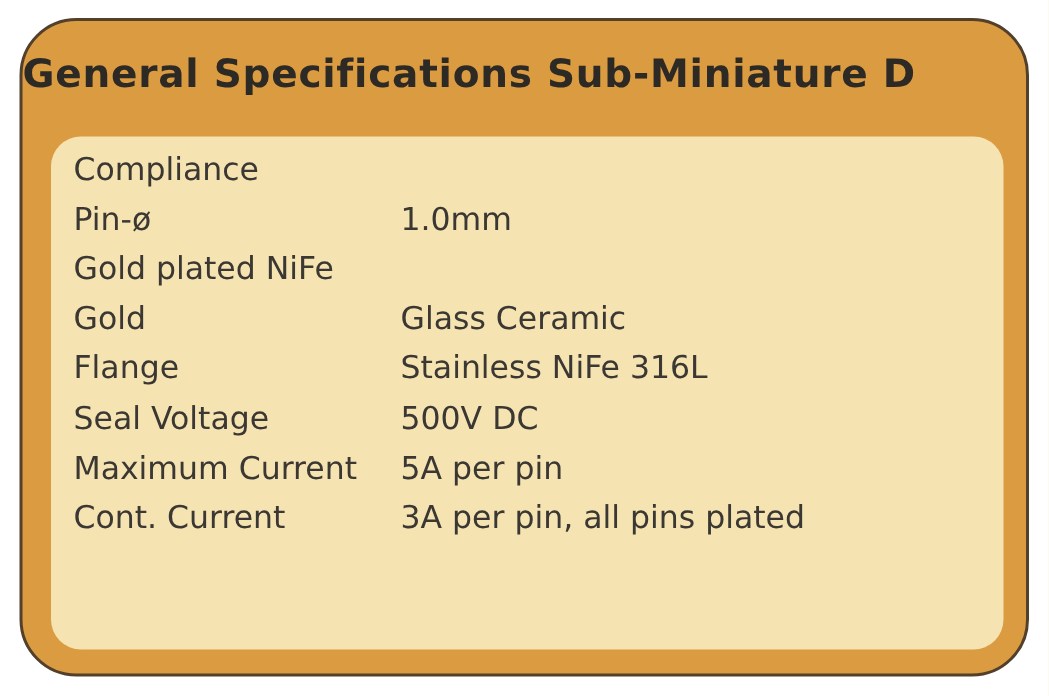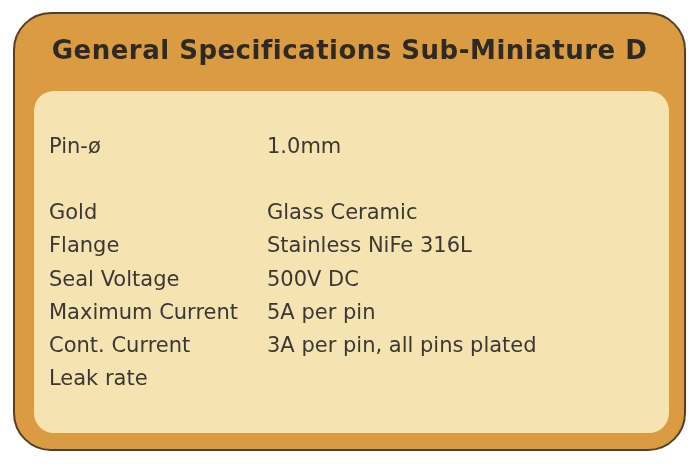--- a/index.html
+++ b/index.html
@@ -15,21 +15,21 @@
     left: 13px; top: 12px;
     width: 673px; height: 439px;
     background: #DB9B41;
     border: 2px solid #53402A;
     border-radius: 38px;
   }
   .card-title {
     position: absolute;
     left: 0; top: 21px;
     width: 100%;
-    text-align: center;
+    text-align: left;
     font-size: 26px;
     font-weight: bold;
     letter-spacing: 0.5px;
     color: #2D2A26;
   }
   .spec-panel {
     position: absolute;
     left: 19px; top: 77px;
     width: 635px; height: 342px;
     background: #F5E3B2;
@@ -57,28 +57,30 @@
 </head>
 <body>
 
 <div class="stage">
   <div class="card">
     <div class="card-title">General Specifications Sub-Miniature D</div>
 
     <div class="spec-panel">
 
       <div class="spec-row">
+        <span class="spec-label">Compliance</span>
       </div>
 
       <div class="spec-row">
         <span class="spec-label">Pin-ø</span>
         <span class="spec-value"><span>1.0mm</span><sup></sup><span></span></span>
       </div>
 
       <div class="spec-row">
+        <span class="spec-value"><span>Gold plated NiFe</span><sup></sup><span></span></span>
       </div>
 
       <div class="spec-row">
         <span class="spec-label">Gold</span>
         <span class="spec-value"><span>Glass Ceramic</span><sup></sup><span></span></span>
       </div>
 
       <div class="spec-row">
         <span class="spec-label">Flange</span>
         <span class="spec-value"><span>Stainless NiFe 316L</span><sup></sup><span></span></span>
@@ -94,18 +96,17 @@
         <span class="spec-value"><span>5A per pin</span><sup></sup><span></span></span>
       </div>
 
       <div class="spec-row">
         <span class="spec-label">Cont. Current</span>
         <span class="spec-value"><span>3A per pin, all pins plated</span><sup></sup><span></span></span>
       </div>
 
 
       <div class="spec-row">
-        <span class="spec-label">Leak rate</span>
       </div>
 
     </div>
   </div>
 </div>
 
 </body></html>

